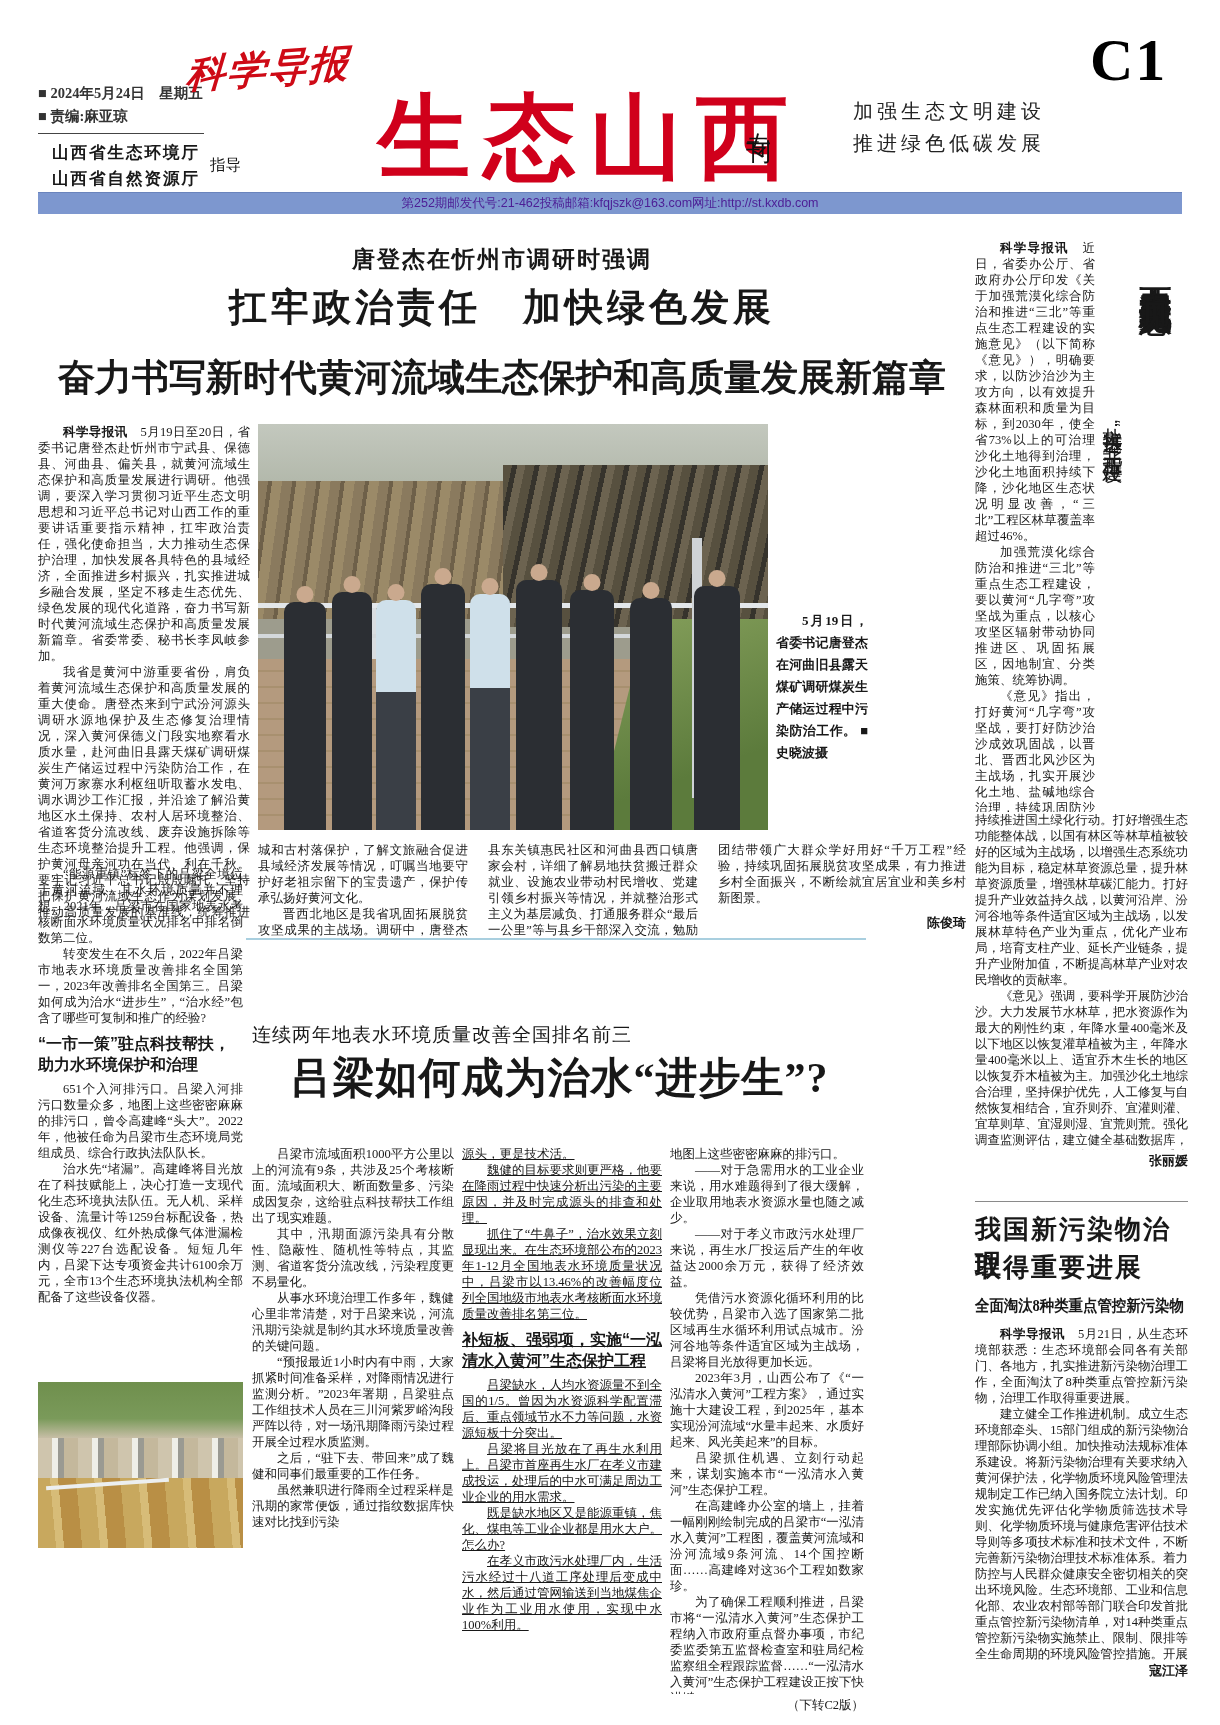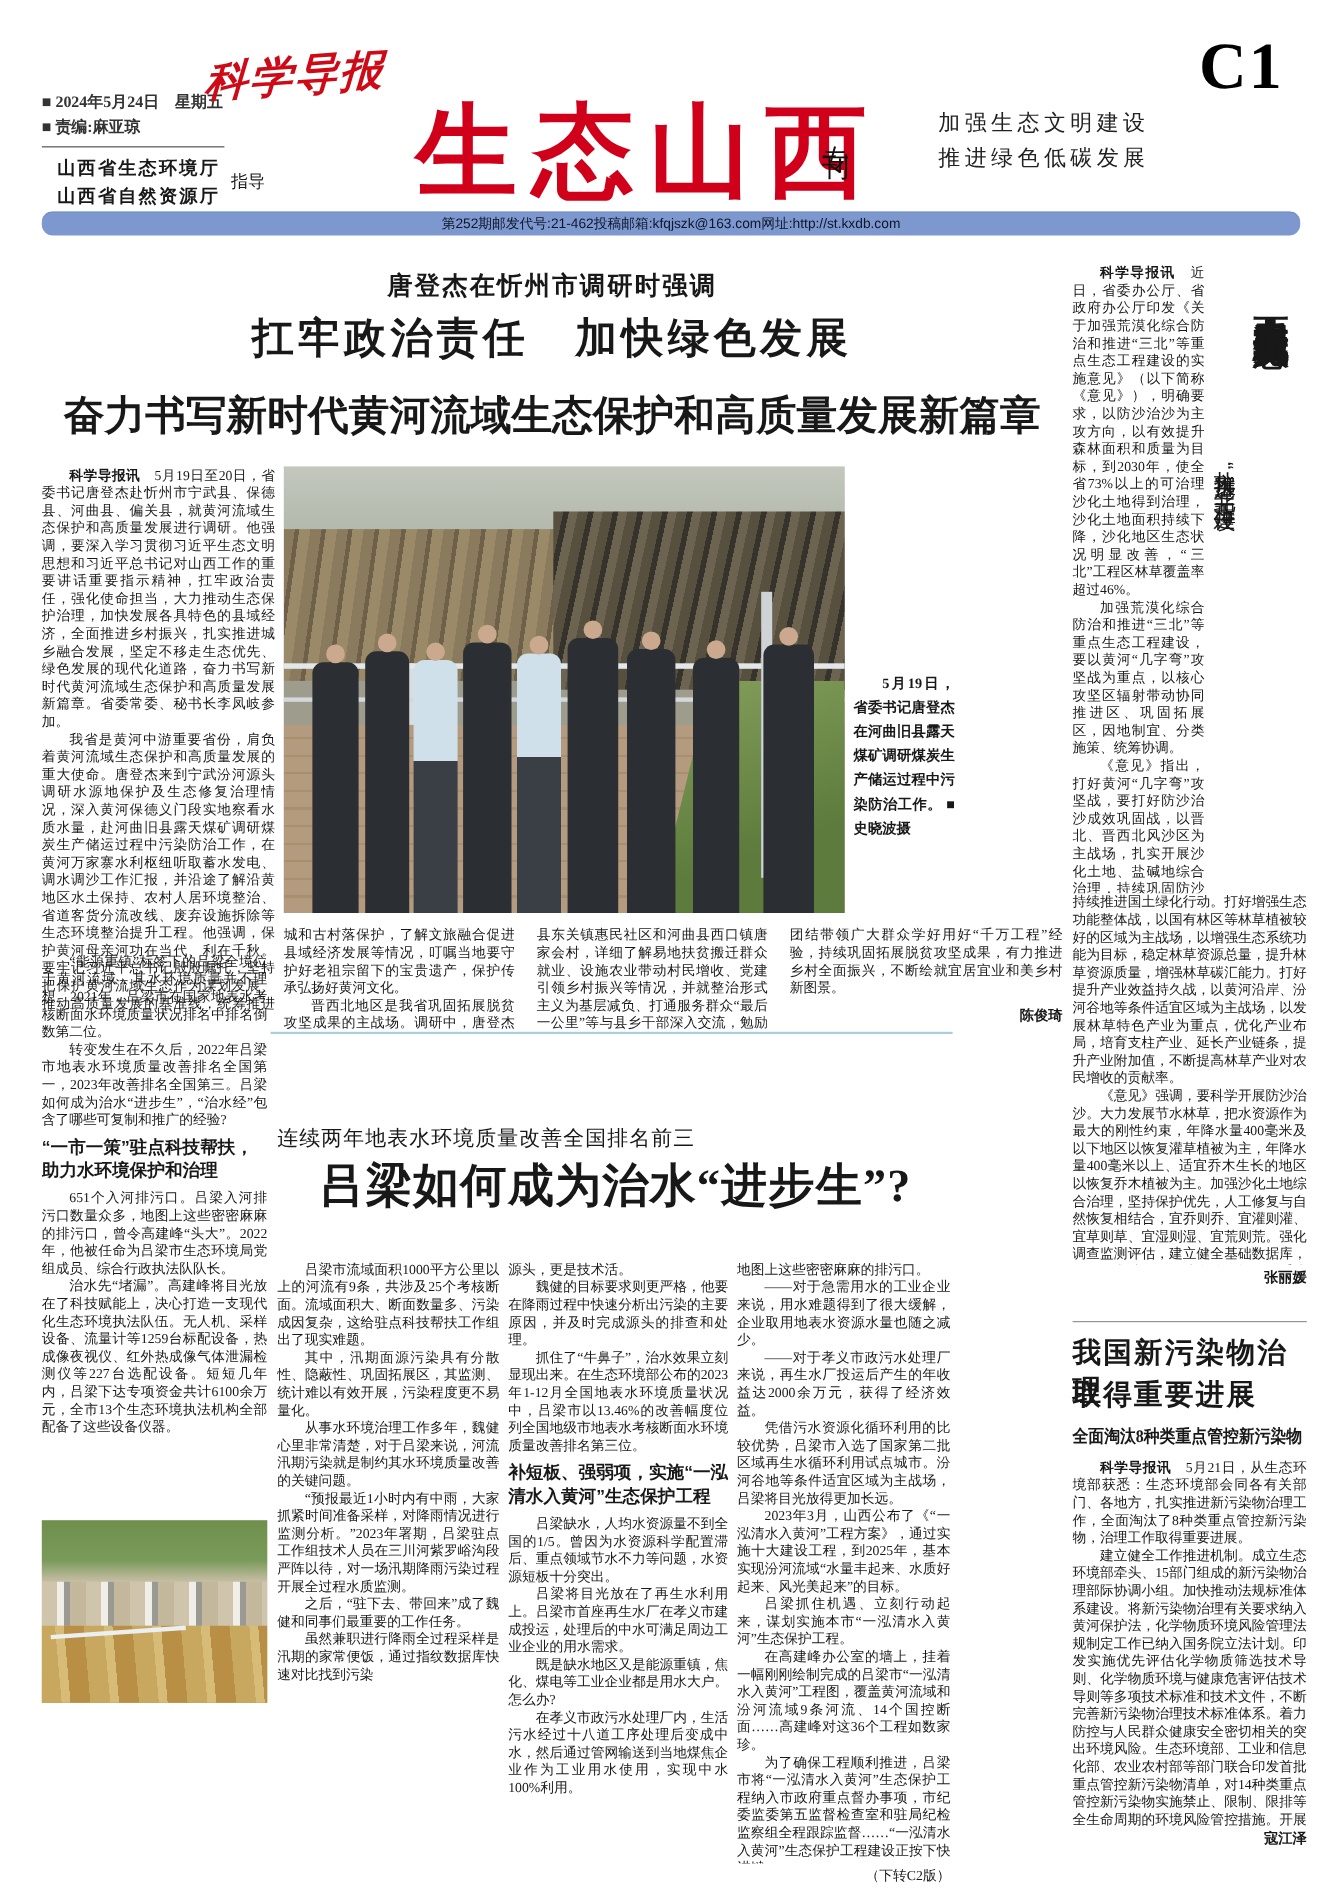--- a/index.html
+++ b/index.html
@@ -19,23 +19,23 @@
   .daterule{height:1px;background:#444;}
   .masthead{font-size:39px;font-weight:bold;font-style:italic;color:#ce0a16;
             transform:rotate(-4deg) skewX(-7deg);letter-spacing:2px;}
   .guide{font-size:16.5px;font-weight:bold;line-height:26px;letter-spacing:2px;}
   .guide-suffix{font-size:15.5px;}
   .edition-title{font-size:92px;font-weight:bold;color:#d0001b;letter-spacing:14px;
                  font-family:"Liberation Serif",serif;}
   .edition-tag{font-size:25px;letter-spacing:8px;color:#111;}
   .slogan{font-size:20px;letter-spacing:4px;color:#222;}
   .pageno{font-size:60px;font-weight:bold;letter-spacing:2px;color:#000;}
-  .infobar{background:#7d97cf;border-top:1px solid #6a84bd;color:#0f172a;display:flex;
+  .infobar{background:#7d97cf;border-top:1px solid #6a84bd;color:#4c1d95;display:flex;
            justify-content:center;align-items:center;
-           font-family:"Liberation Sans",sans-serif;font-size:12.5px;border-radius:10px;}
+           font-family:"Liberation Sans",sans-serif;font-size:12.5px;}
   
   .lead-kicker{font-size:23px;letter-spacing:2px;text-align:center;}
   .lead-h1{font-size:38px;letter-spacing:4px;text-align:center;}
   .lead-h2{font-size:37px;letter-spacing:0px;text-align:center;}
   .caption{font-size:13px;line-height:22px;font-weight:600;text-align:justify;text-indent:2em;}
   .byline{font-weight:bold;text-align:right;font-size:13px;}
   
   .div-blue{background:#a9cfdf;}
   .div-gray{background:#8a8a8a;}
   
@@ -159,27 +159,27 @@
       <p class="para">651个入河排污口。吕梁入河排污口数量众多，地图上这些密密麻麻的排污口，曾令高建峰“头大”。2022年，他被任命为吕梁市生态环境局党组成员、综合行政执法队队长。</p>
       <p class="para">治水先“堵漏”。高建峰将目光放在了科技赋能上，决心打造一支现代化生态环境执法队伍。无人机、采样设备、流量计等1259台标配设备，热成像夜视仪、红外热成像气体泄漏检测仪等227台选配设备。短短几年内，吕梁下达专项资金共计6100余万元，全市13个生态环境执法机构全部配备了这些设备仪器。</p>
     </div>
 
 
   <div class="abs feat-kicker" style="left:252px;top:1022px;">连续两年地表水环境质量改善全国排名前三</div>
   <div class="abs feat-headline" style="left:252px;top:1050px;width:614px;">吕梁如何成为治水“进步生”?</div>
 
   <div class="abs body-text" style="left:252px;top:1146px;width:202px;height:568px;">
       <p class="para">吕梁市流域面积1000平方公里以上的河流有9条，共涉及25个考核断面。流域面积大、断面数量多、污染成因复杂，这给驻点科技帮扶工作组出了现实难题。</p>
-      <p class="para">其中，汛期面源污染具有分散性、隐蔽性、巩固拓展区，其监测、统计难以有效开展，污染程度更不易量化。</p>
+      <p class="para">其中，汛期面源污染具有分散性、隐蔽性、随机性等特点，其监测、省道客货分流改线，污染程度更不易量化。</p>
       <p class="para">从事水环境治理工作多年，魏健心里非常清楚，对于吕梁来说，河流汛期污染就是制约其水环境质量改善的关键问题。</p>
       <p class="para">“预报最近1小时内有中雨，大家抓紧时间准备采样，对降雨情况进行监测分析。”2023年署期，吕梁驻点工作组技术人员在三川河紫罗峪沟段严阵以待，对一场汛期降雨污染过程开展全过程水质监测。</p>
       <p class="para">之后，“驻下去、带回来”成了魏健和同事们最重要的工作任务。</p>
       <p class="para">虽然兼职进行降雨全过程采样是汛期的家常便饭，通过指纹数据库快速对比找到污染</p>
     </div>
-  <div class="abs body-text" style="left:462px;top:1146px;width:200px;height:568px;">
+  <div class="abs body-text" style="left:462px;top:1146px;width:200px;height:568px;text-decoration:underline;">
       <p class="para ni">源头，更是技术活。</p>
       <p class="para">魏健的目标要求则更严格，他要在降雨过程中快速分析出污染的主要原因，并及时完成源头的排查和处理。</p>
       <p class="para">抓住了“牛鼻子”，治水效果立刻显现出来。在生态环境部公布的2023年1-12月全国地表水环境质量状况中，吕梁市以13.46%的改善幅度位列全国地级市地表水考核断面水环境质量改善排名第三位。</p>
       <p class="para bd">补短板、强弱项，实施“一泓清水入黄河”生态保护工程</p>
       <p class="para">吕梁缺水，人均水资源量不到全国的1/5。曾因为水资源科学配置滞后、重点领域节水不力等问题，水资源短板十分突出。</p>
       <p class="para">吕梁将目光放在了再生水利用上。吕梁市首座再生水厂在孝义市建成投运，处理后的中水可满足周边工业企业的用水需求。</p>
       <p class="para">既是缺水地区又是能源重镇，焦化、煤电等工业企业都是用水大户。怎么办?</p>
       <p class="para">在孝义市政污水处理厂内，生活污水经过十八道工序处理后变成中水，然后通过管网输送到当地煤焦企业作为工业用水使用，实现中水100%利用。</p>
     </div>
   <div class="abs body-text" style="left:670px;top:1146px;width:194px;height:548px;">

